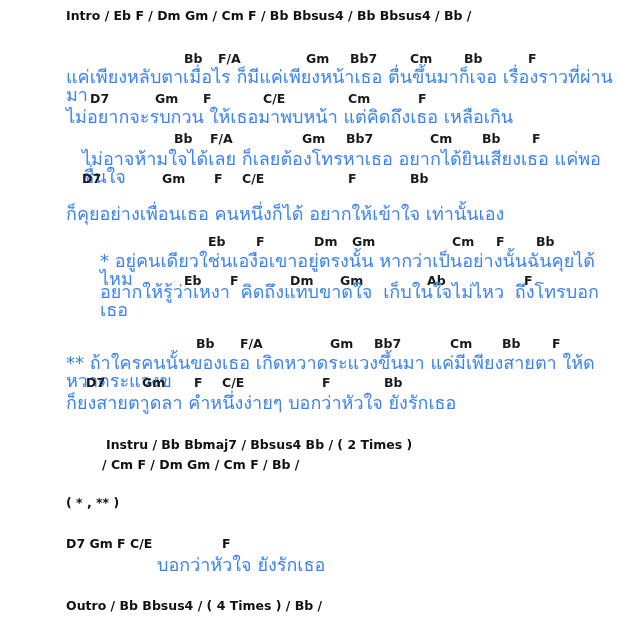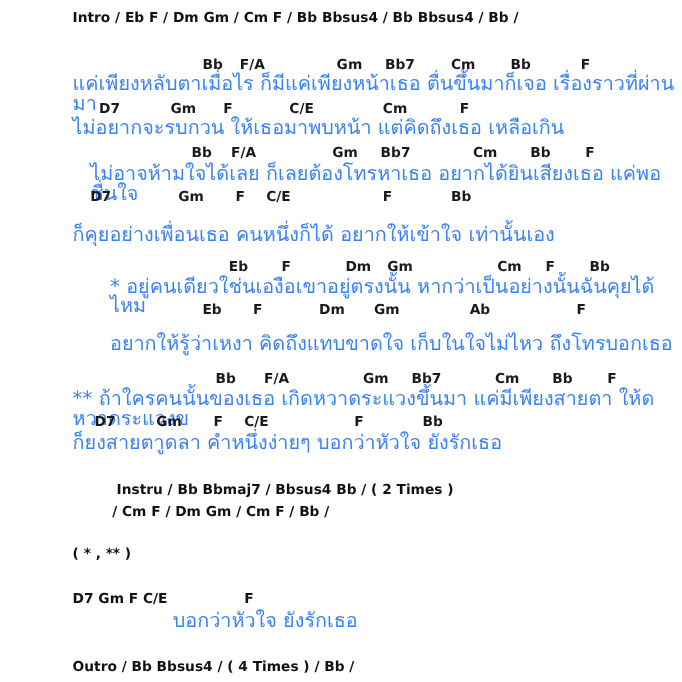--- a/index.html
+++ b/index.html
@@ -65,21 +65,21 @@
   </div>
 <div class="lyric" style="left:100px; top:252px;">* อยู่คนเดียวใช่นเองือเขาอยู่ตรงนั้น    หากว่าเป็นอย่างนั้นฉันคุยได้ไหม</div>
 <div class="line" style="top:272px;">
     <span class="chord" style="left: 184px;">Eb</span>
     <span class="chord" style="left: 230px;">F</span>
     <span class="chord" style="left: 290px;">Dm</span>
     <span class="chord" style="left: 340px;">Gm</span>
     <span class="chord" style="left: 427px;">Ab</span>
     <span class="chord" style="left: 524px;">F</span>
   </div>
-<div class="lyric" style="left:100px; top:304px;">อยากให้รู้ว่าเหงา คิดถึงแทบขาดใจ    เก็บในใจไม่ไหว ถึงโทรบอกเธอ</div>
+<div class="lyric" style="left:100px; top:284px;font-family:Liberation Mono, monospace;">อยากให้รู้ว่าเหงา คิดถึงแทบขาดใจ    เก็บในใจไม่ไหว ถึงโทรบอกเธอ</div>
 
 <div class="line" style="top:335px;">
     <span class="chord" style="left: 196px;">Bb</span>
     <span class="chord" style="left: 240px;">F/A</span>
     <span class="chord" style="left: 330px;">Gm</span>
     <span class="chord" style="left: 374px;">Bb7</span>
     <span class="chord" style="left: 450px;">Cm</span>
     <span class="chord" style="left: 502px;">Bb</span>
     <span class="chord" style="left: 552px;">F</span>
   </div>

